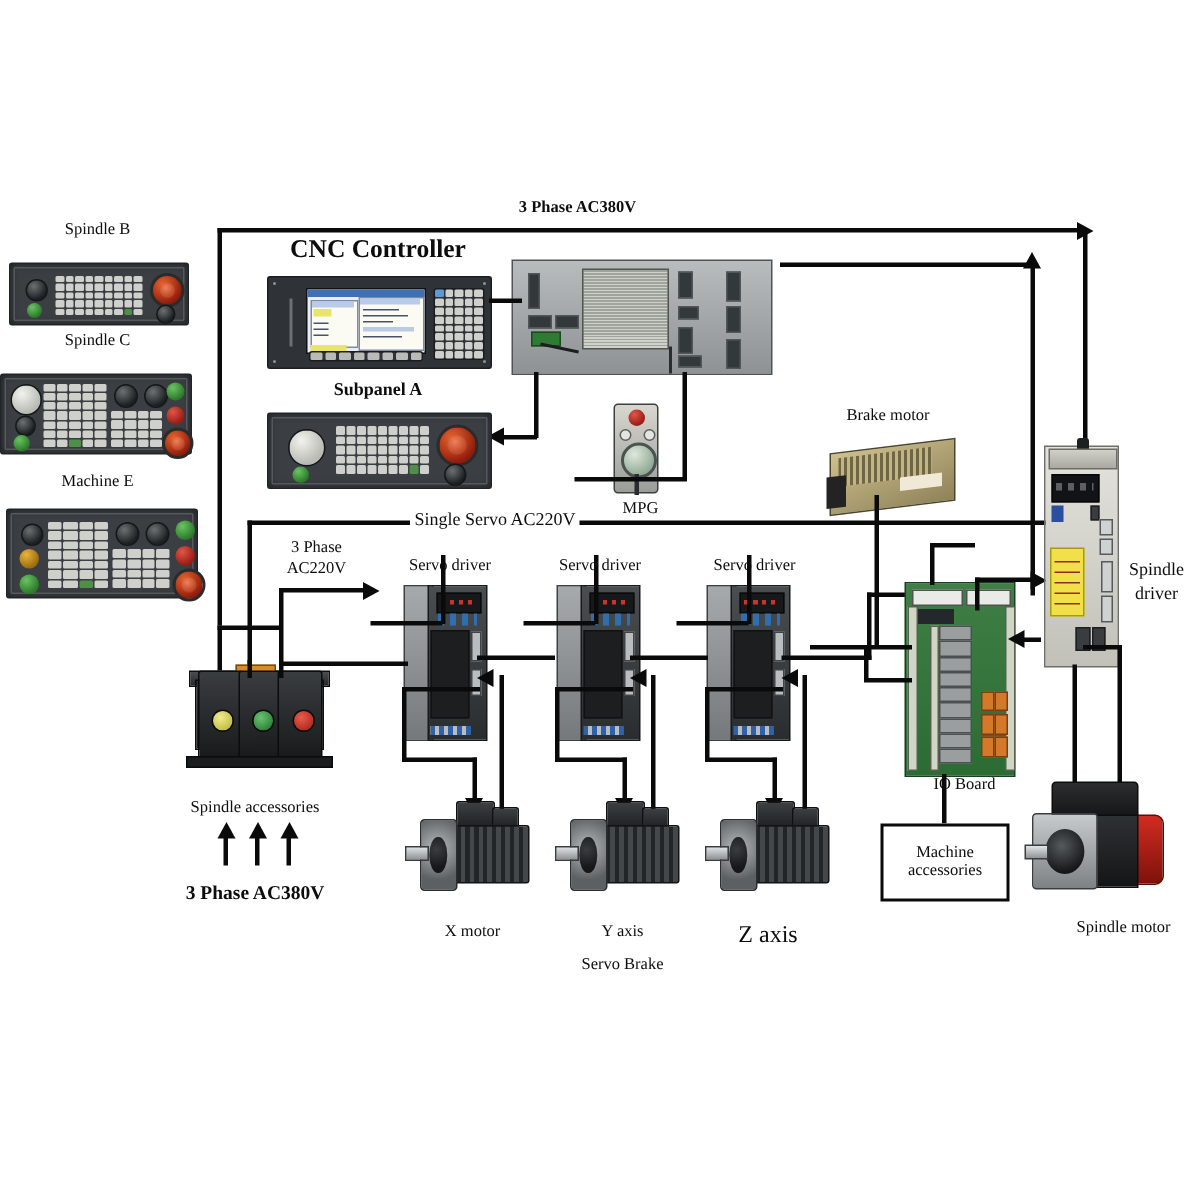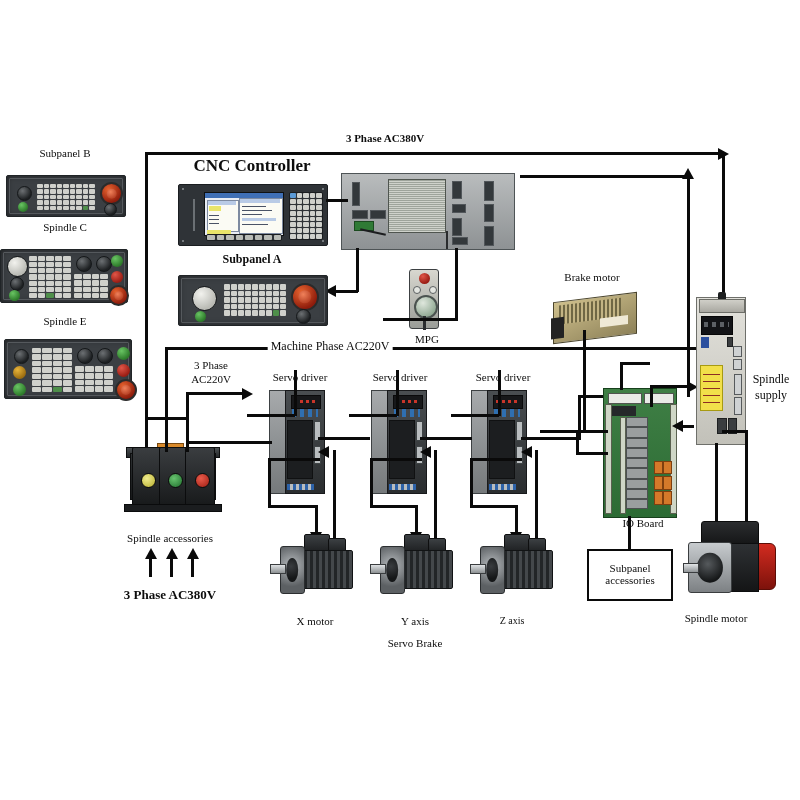--- a/index.html
+++ b/index.html
@@ -190,21 +190,21 @@
   <div class="arr arr-r" style="left:718px;top:148px;"></div>
 
   <div class="lbl b ctr" style="left:385px;top:133px;font-size:11px;">3 Phase AC380V</div>
 
   <div class="wire wv" style="left:722px;top:152px;height:145px;"></div>
 
   <div class="wire wh" style="left:520px;top:175px;width:170px;"></div>
   <div class="wire wv" style="left:687px;top:175px;height:222px;"></div>
   <div class="arr arr-u" style="left:682px;top:168px;"></div>
 
-  <div class="lbl ctr" style="left:65px;top:148px;font-size:11px;">Subpanel B</div>
+  <div class="lbl ctr" style="left:65px;top:148px;font-size:11px;">Spindle B</div>
   <div class="panel" style="left:6px;top:175px;width:118px;height:40px;">
     <div class="knob" style="left:10px;top:10px;width:13px;height:13px;"></div>
     <div class="btn green" style="left:11px;top:26px;width:10px;height:10px;"></div>
     <div class="keygrid" style="left:30px;top:8px;width:58px;height:26px;grid-template-columns:repeat(9,1fr);grid-template-rows:repeat(5,1fr);">
       <div class="key"></div>
         <div class="key"></div>
         <div class="key"></div>
         <div class="key"></div>
         <div class="key"></div>
         <div class="key"></div>
@@ -312,21 +312,21 @@
       <div class="key"></div>
         <div class="key"></div>
         <div class="key"></div>
         <div class="key"></div>
     </div>
     <div class="btn green" style="left:110px;top:5px;width:12px;height:12px;"></div>
     <div class="btn red" style="left:110px;top:21px;width:12px;height:12px;"></div>
     <div class="estop" style="left:107px;top:35px;width:17px;height:17px;"></div>
   </div>
 
-  <div class="lbl ctr" style="left:65px;top:316px;font-size:11px;">Spindle E</div>
+  <div class="lbl ctr" style="left:65px;top:316px;font-size:11px;">Machine E</div>
   <div class="panel" style="left:4px;top:339px;width:126px;height:58px;">
     <div class="knob" style="left:9px;top:9px;width:13px;height:13px;"></div>
     <div class="btn yellow" style="left:8px;top:26px;width:13px;height:13px;"></div>
     <div class="btn green" style="left:8px;top:43px;width:13px;height:13px;"></div>
     <div class="keygrid" style="left:27px;top:8px;width:40px;height:44px;grid-template-columns:repeat(4,1fr);grid-template-rows:repeat(7,1fr);">
       <div class="key"></div>
         <div class="key"></div>
         <div class="key"></div>
         <div class="key"></div>
       <div class="key"></div>
@@ -545,21 +545,21 @@
     <div class="cord" style="left:13px;top:46px;height:14px;"></div>
   </div>
   <div class="lbl ctr" style="left:427px;top:334px;font-size:11px;">MPG</div>
 
   <div class="wire wv" style="left:455px;top:248px;height:72px;"></div>
   <div class="wire wh" style="left:383px;top:318px;width:75px;"></div>
 
   <div class="wire wh" style="left:165px;top:347px;width:555px;"></div>
   <div class="wire wv" style="left:165px;top:347px;height:105px;"></div>
   <div class="arr arr-r" style="left:714px;top:343px;"></div>
-  <div class="lbl ctr" style="left:330px;top:340px;font-size:12px;background:#fff;padding:0 3px;">Machine Phase AC220V</div>
+  <div class="lbl ctr" style="left:330px;top:340px;font-size:12px;background:#fff;padding:0 3px;">Single Servo AC220V</div>
 
   <div class="lbl ctr" style="left:211px;top:360px;font-size:11px;">3 Phase</div>
   <div class="lbl ctr" style="left:211px;top:374px;font-size:11px;">AC220V</div>
   <div class="wire wh" style="left:186px;top:392px;width:62px;"></div>
   <div class="wire wv" style="left:186px;top:392px;height:50px;"></div>
   <div class="arr arr-r" style="left:242px;top:388px;"></div>
 
   <div class="tx" style="left:124px;top:440px;width:96px;height:72px;">
     <div class="cap"></div>
     <div class="tb2" style="left:34%;top:4%;width:26%;height:9%;"></div>
@@ -684,21 +684,21 @@
   </div>
   <div class="sm" style="left:475px;top:533px;width:86px;height:66px;">
     <div class="box"></div>
       <div class="box2"></div>
       <div class="body"></div>
     <div class="face"></div>
       <div class="shaft"></div>
   </div>
   <div class="lbl ctr" style="left:315px;top:616px;font-size:11px;">X motor</div>
   <div class="lbl ctr" style="left:415px;top:616px;font-size:11px;">Y axis</div>
-  <div class="lbl ctr" style="left:512px;top:616px;font-size:10px;">Z axis</div>
+  <div class="lbl ctr" style="left:512px;top:616px;font-size:16px;">Z axis</div>
   <div class="lbl ctr" style="left:415px;top:638px;font-size:11px;">Servo Brake</div>
 
   <div class="lbl ctr" style="left:592px;top:272px;font-size:11px;">Brake motor</div>
   <div class="brk" style="left:553px;top:297px;width:82px;height:40px;">
     <div class="vent"></div>
       <div class="term"></div>
       <div class="lbl2"></div>
   </div>
   <div class="wire wv" style="left:583px;top:330px;height:100px;"></div>
 
@@ -737,21 +737,21 @@
   <div class="wire wh" style="left:650px;top:385px;width:42px;"></div>
   <div class="wire wv" style="left:650px;top:385px;height:22px;"></div>
   <div class="arr arr-r" style="left:687px;top:381px;"></div>
   <div class="arr arr-l" style="left:672px;top:420px;"></div>
   <div class="wire wh" style="left:676px;top:425px;width:18px;"></div>
 
   <div class="wire wv" style="left:628px;top:516px;height:33px;"></div>
 
   <div class="box" style="left:587px;top:549px;width:82px;height:48px;">
     <div>
-      <div class="lbl" style="position:static;font-size:11px;">Subpanel</div>
+      <div class="lbl" style="position:static;font-size:11px;">Machine</div>
       <div class="lbl" style="position:static;font-size:11px;">accessories</div>
     </div>
   </div>
 
   <div class="spd" style="left:696px;top:297px;width:48px;height:146px;">
     <div class="clip"></div>
     <div class="top"></div>
     <div class="led"></div>
     <div class="sq"></div>
     <div class="cn2" style="left:62%;top:27%;width:8%;height:5%;"></div>
@@ -763,28 +763,28 @@
         <i style="top:50%"></i>
         <i style="top:66%"></i>
         <i style="top:82%"></i>
     </div>
     <div class="cn" style="top:52%;width:13%;height:13%;"></div>
     <div class="cn" style="top:68%;width:13%;height:11%;"></div>
     <div class="cn2" style="left:42%;top:82%;width:16%;height:10%;"></div>
     <div class="cn2" style="left:64%;top:82%;width:16%;height:10%;"></div>
   </div>
   <div class="lbl ctr" style="left:771px;top:373px;font-size:12px;">Spindle</div>
-  <div class="lbl ctr" style="left:771px;top:389px;font-size:12px;">supply</div>
+  <div class="lbl ctr" style="left:771px;top:389px;font-size:12px;">driver</div>
 
   <div class="wire wv" style="left:715px;top:443px;height:85px;"></div>
   <div class="wire wv" style="left:745px;top:430px;height:98px;"></div>
   <div class="wire wh" style="left:722px;top:430px;width:26px;"></div>
 
   <div class="spm" style="left:686px;top:521px;width:96px;height:80px;">
     <div class="cap2"></div>
     <div class="red"></div>
     <div class="bdy"></div>
     <div class="flange"></div>
     <div class="sh"></div>
   </div>
-  <div class="lbl ctr" style="left:716px;top:613px;font-size:11px;">Spindle motor</div>
+  <div class="lbl ctr" style="left:749px;top:613px;font-size:11px;">Spindle motor</div>
 
 </div>
 
 </body></html>

